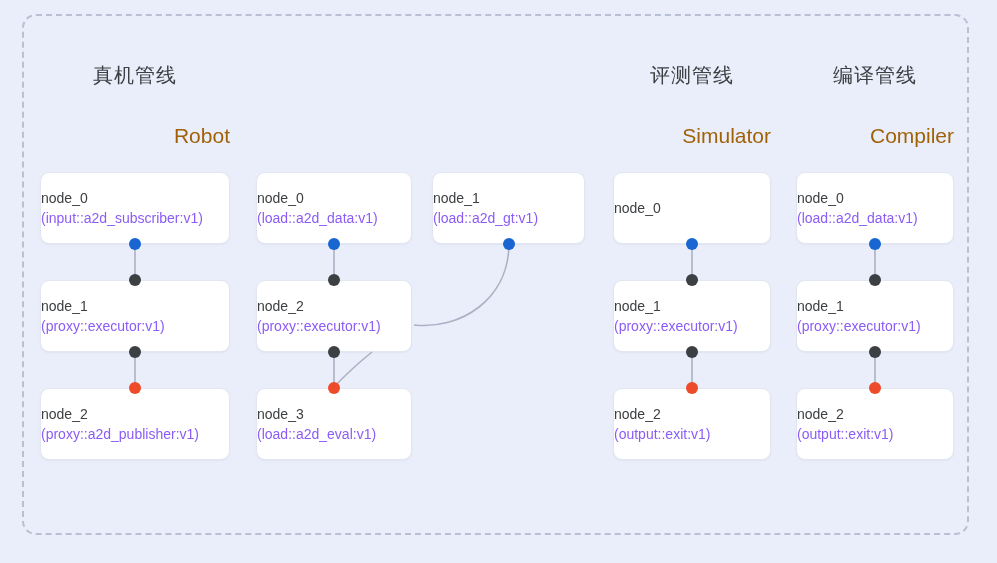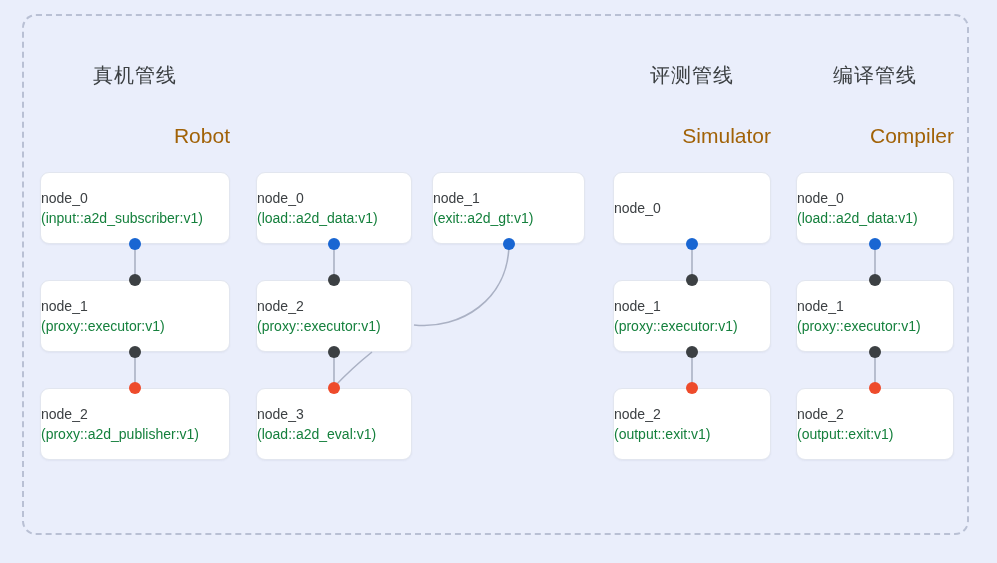--- a/index.html
+++ b/index.html
@@ -86,21 +86,21 @@
     align-items: flex-start;
     justify-content: center;
     line-height: 1.45;
   }
   .node .nname {
     font-size: 14px;
     color: #3c4043;
   }
   .node .nspec {
     font-size: 14px;
-    color: #15803d;
+    color: #8b5cf6;
   }
 
   
   .dot {
     position: absolute;
     border-radius: 50%;
     z-index: 6;
   }
   .dot.blue { background: #1966d2; }
   .dot.black { background: #3c4043; }
@@ -174,21 +174,21 @@
       </div>
       <div class="dot black" style="left: 328px; top: 346px; width: 12px; height: 12px;"></div>
       <div class="dot black" style="left: 328px; top: 274px; width: 12px; height: 12px;"></div>
       <div class="node" style="left: 256px; top: 388px; width: 156px; height: 72px;">
         <div class="nname">node_3</div>
         <div class="nspec">(load::a2d_eval:v1)</div>
       </div>
       <div class="dot red" style="left: 328px; top: 382px; width: 12px; height: 12px;"></div>
       <div class="node" style="left: 432px; top: 172px; width: 153px; height: 72px;">
         <div class="nname">node_1</div>
-        <div class="nspec">(exit::a2d_gt:v1)</div>
+        <div class="nspec">(load::a2d_gt:v1)</div>
       </div>
       <div class="dot blue" style="left: 502.5px; top: 238px; width: 12px; height: 12px;"></div>
       <div class="column" style="left: 613px; width: 158px;">
         <div class="col-title-cn">评测管线</div>
         <div class="col-title-en">Simulator</div>
       </div>
       <div class="node" style="left: 613px; top: 172px; width: 158px; height: 72px;">
         <div class="nname">node_0</div>
       </div>
       <div class="dot blue" style="left: 686px; top: 238px; width: 12px; height: 12px;"></div>

